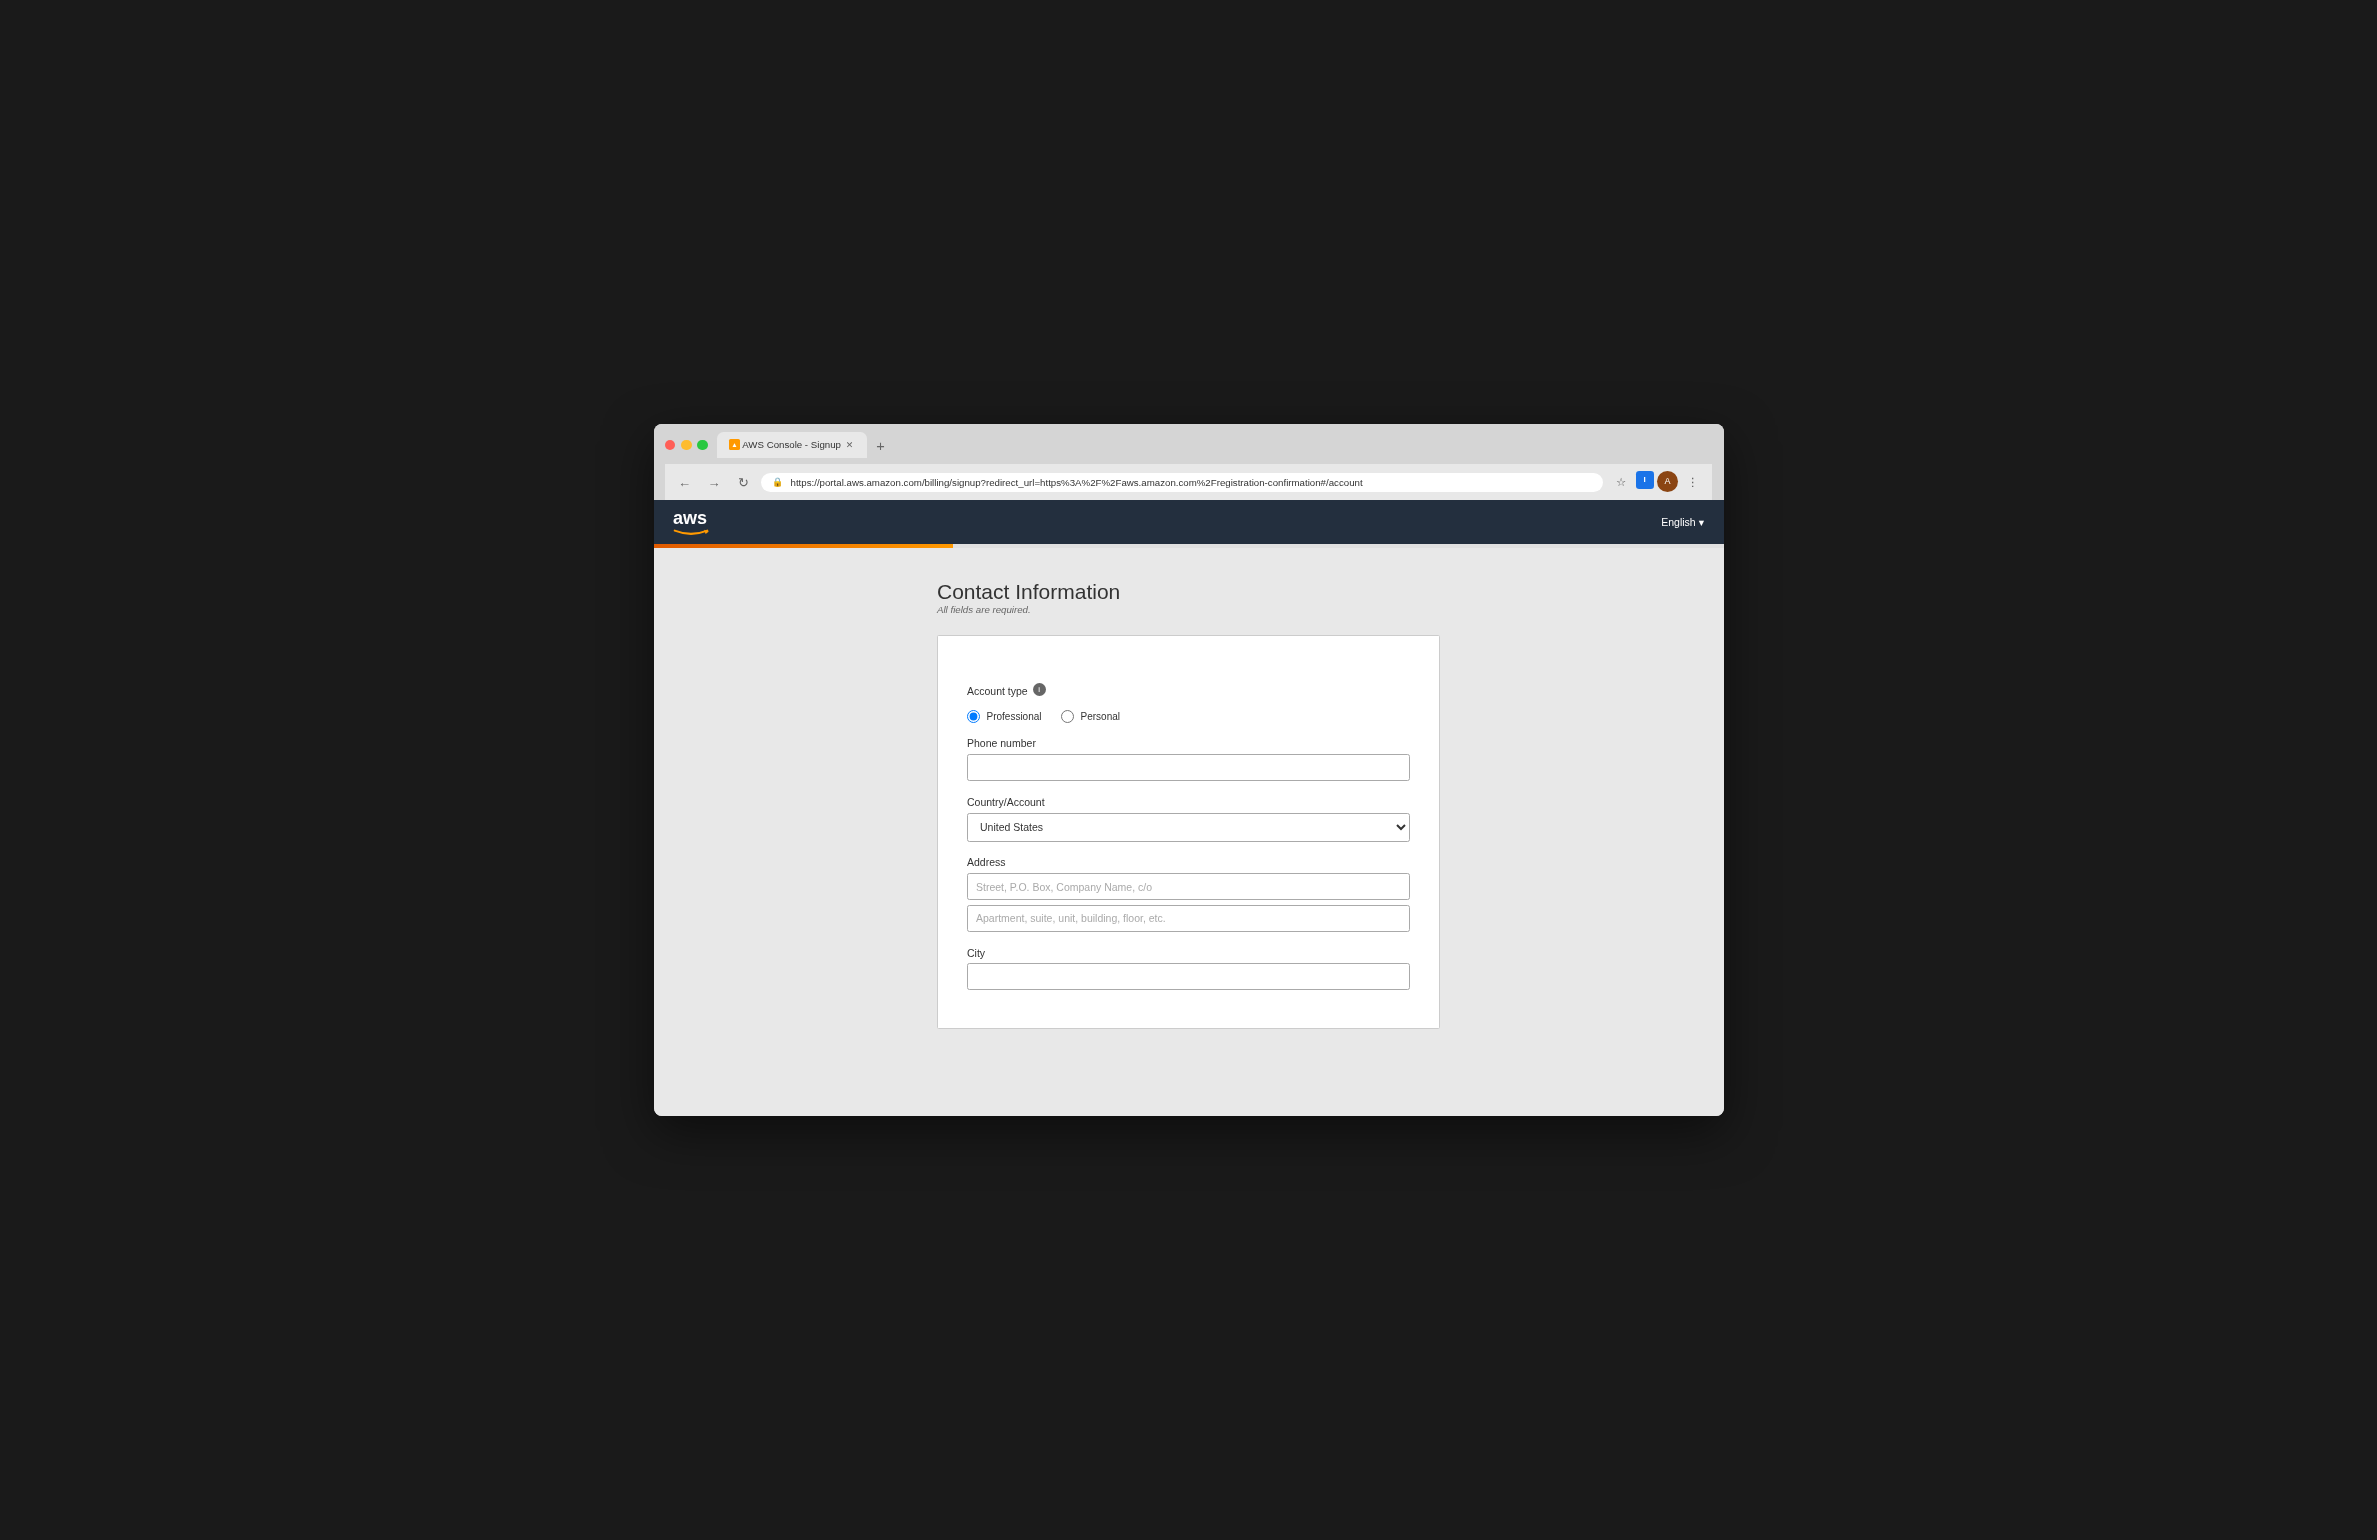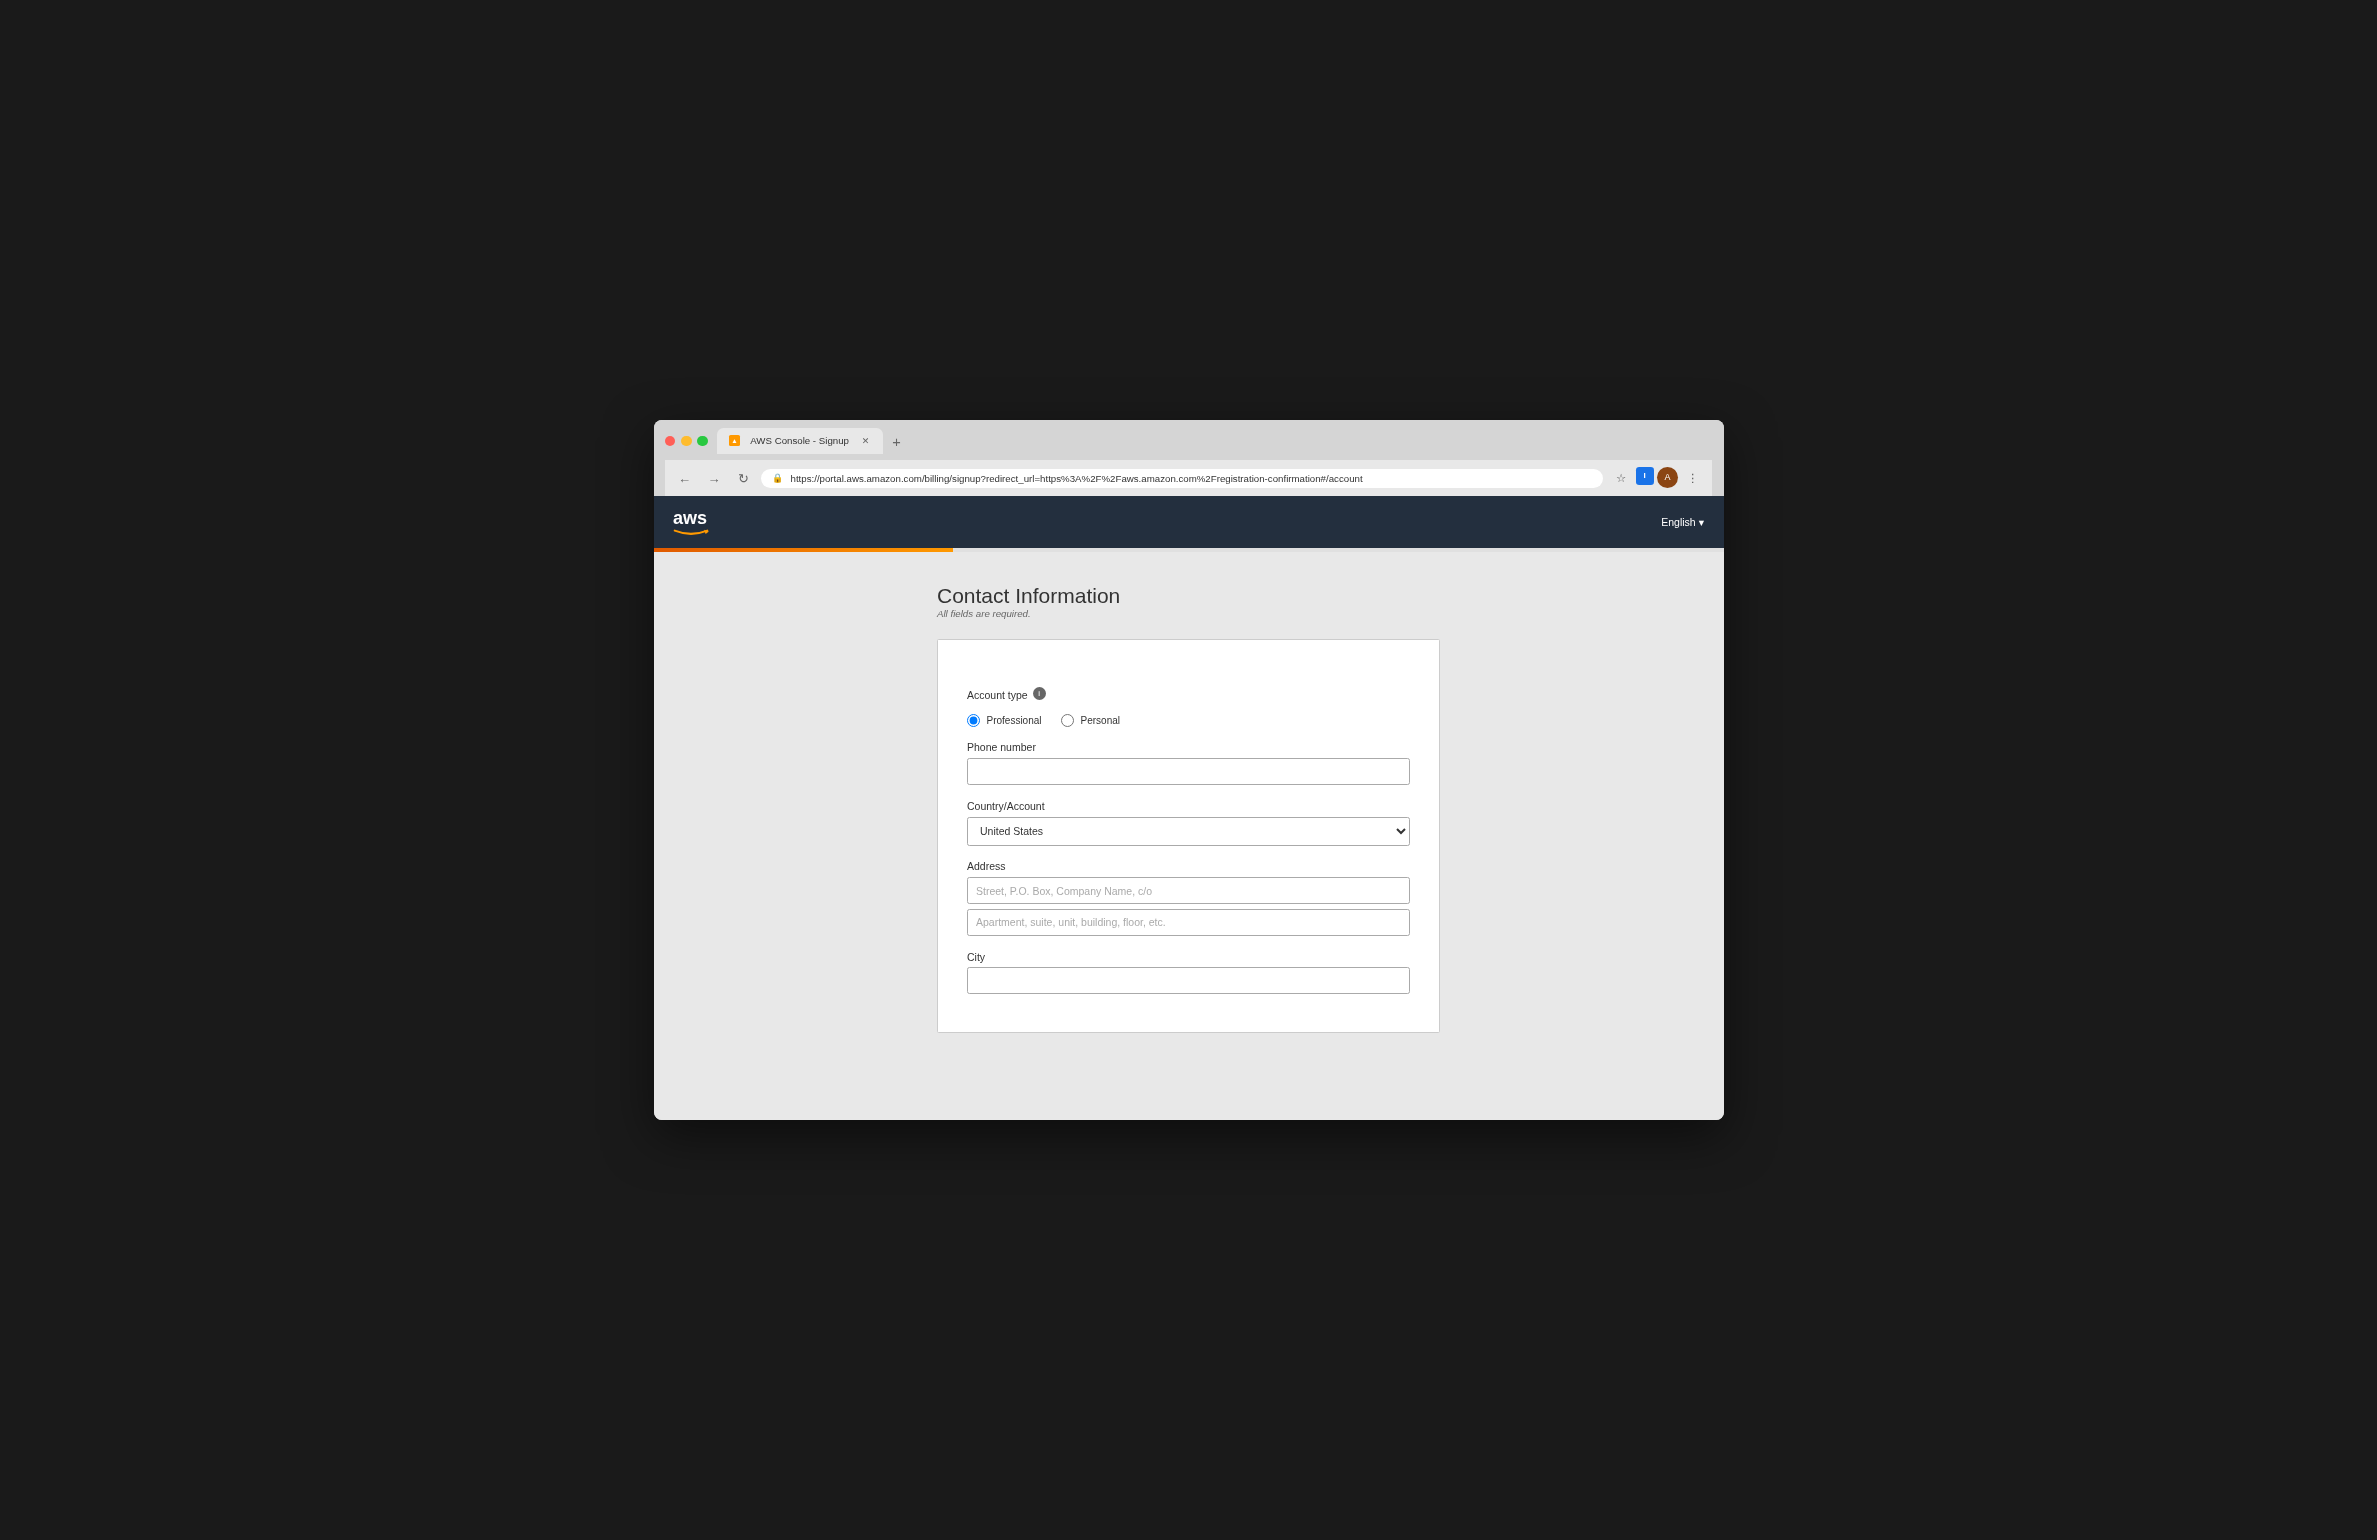--- a/index.html
+++ b/index.html
@@ -52,21 +52,21 @@
 
     .tab-bar {
       display: flex;
       align-items: flex-end;
       gap: 1.6px;
     }
 
     .tab {
       display: flex;
       align-items: center;
-      gap: 10px;
+      gap: 2px;
       padding: 6.5px 11.4px;
       background: #e8e8e8;
       border-radius: 6.5px 6.5px 0 0;
       font-size: 9.7px;
       color: #333;
       min-width: 146px;
     }
 
     .tab-favicon {
       width: 11.4px;
@@ -199,21 +199,21 @@
       align-items: center;
       justify-content: center;
       color: white;
       font-size: 9px;
     }
 
     
     .aws-header {
       background: #232f3e;
       padding: 0 19.5px;
-      height: 52px;
+      height: 44px;
       display: flex;
       align-items: center;
       justify-content: space-between;
     }
 
     .aws-logo {
       display: flex;
       flex-direction: column;
       align-items: flex-start;
     }

